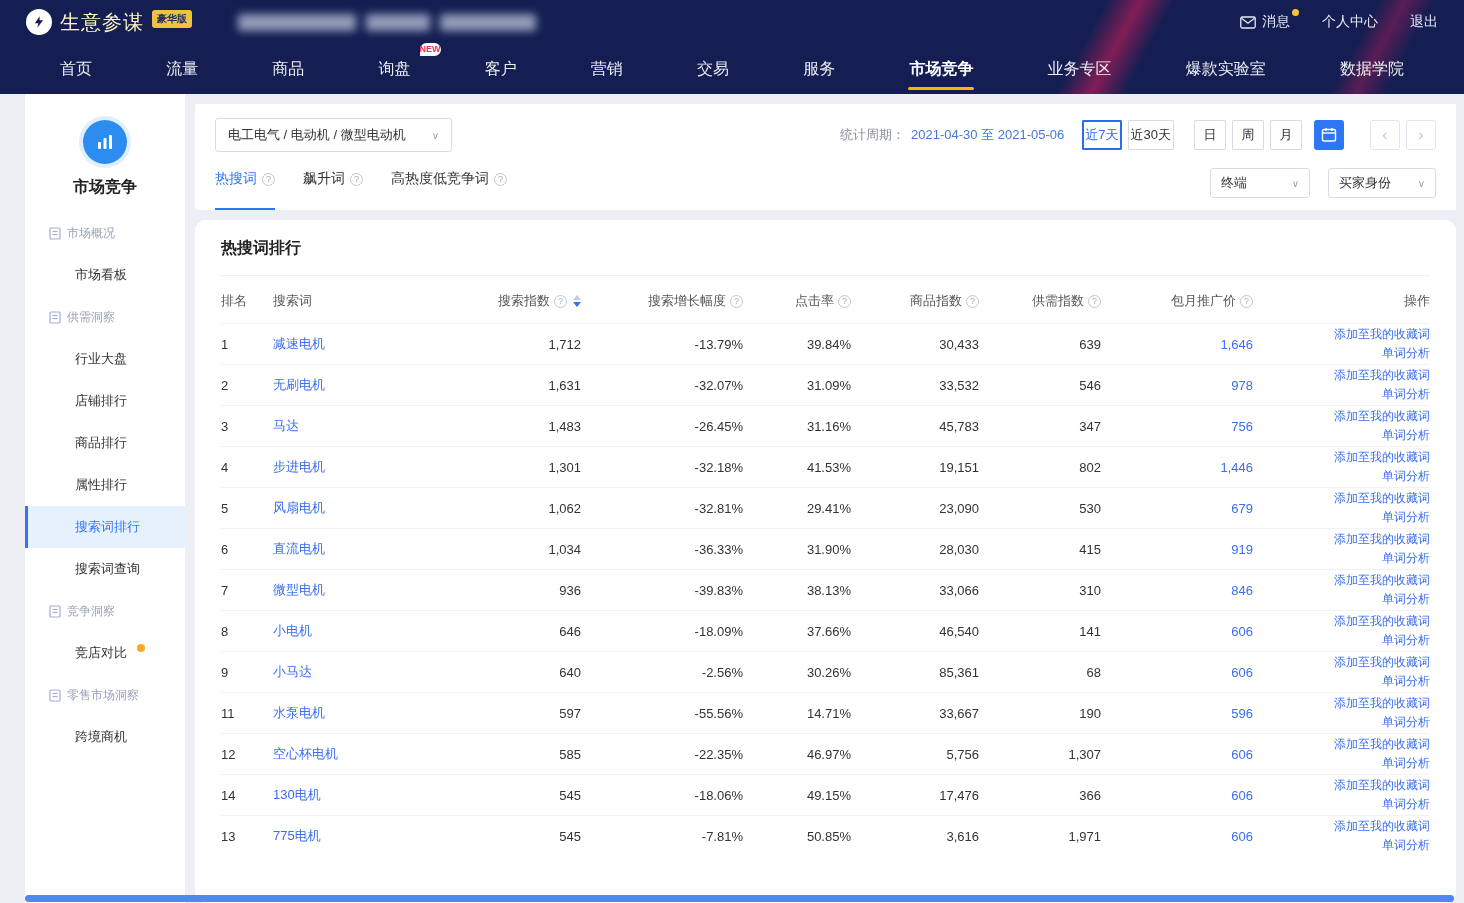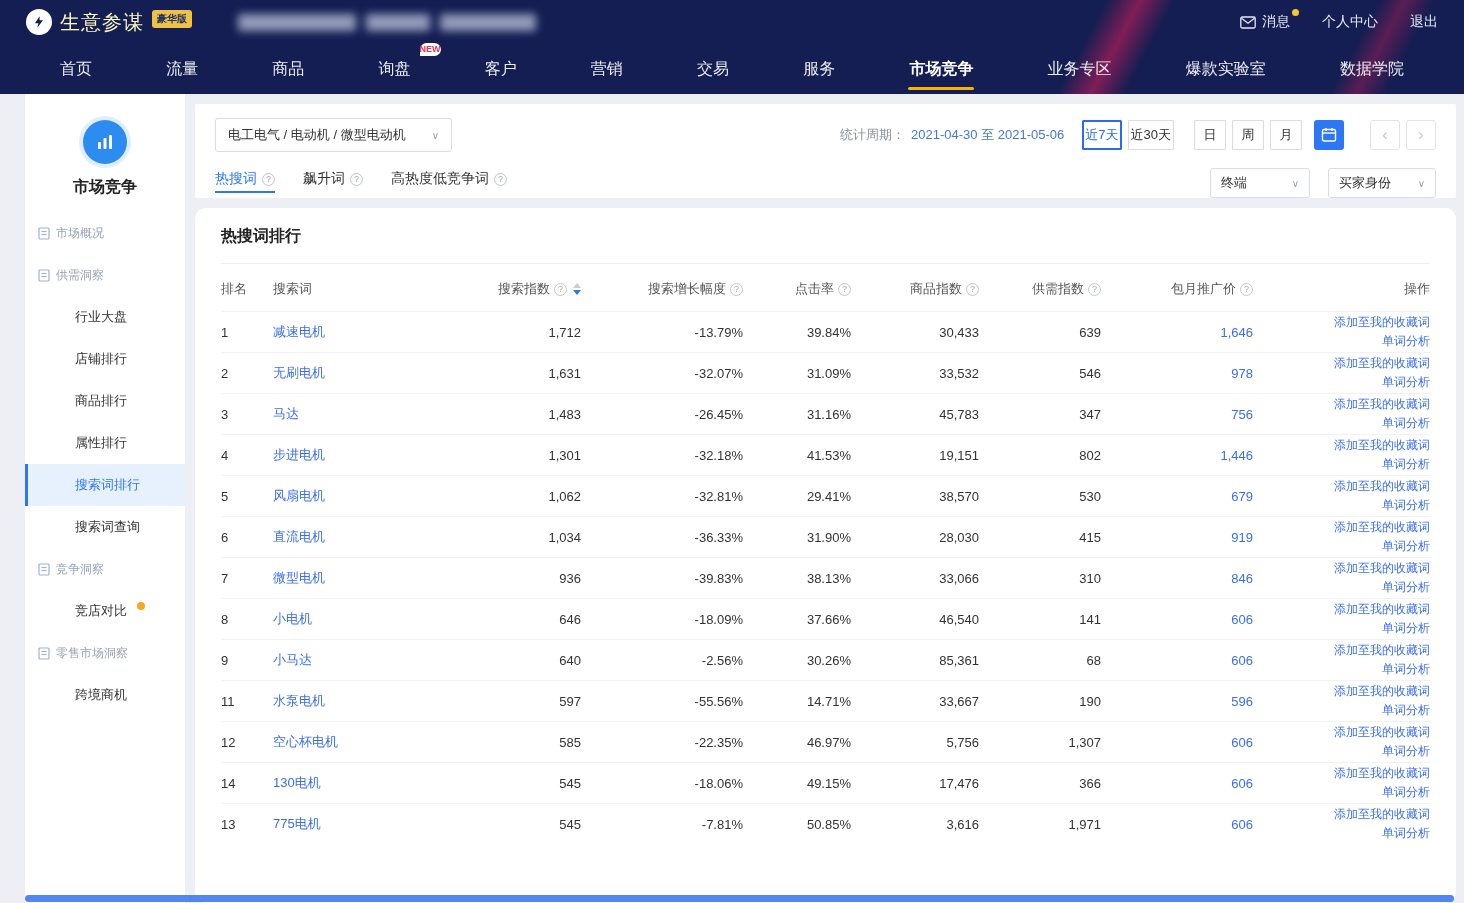--- a/index.html
+++ b/index.html
@@ -32,21 +32,21 @@
   .nav-badge{position:absolute;top:-1px;right:-30px;background:#fff;color:#e8315b;font-size:9px;font-weight:bold;padding:1px 0;border-radius:8px 8px 8px 1px;line-height:1.2}
 
   
   .layout{display:flex;height:809px;padding-left:25px}
 
   
   .sidebar{width:160px;background:#fff;flex-shrink:0}
   .side-head{padding-top:26px;text-align:center}
   .side-avatar{width:44px;height:44px;border-radius:50%;background:#2d8cf0;margin:0 auto;display:flex;align-items:center;justify-content:center;box-shadow:0 0 0 4px rgba(45,140,240,.15)}
   .side-title{font-size:16px;font-weight:bold;color:#222;margin:13px 0 14px}
-  .side-group{display:flex;align-items:center;height:42px;padding-left:13px;gap:6px;color:#99a2b8;font-size:12px;cursor:pointer}
+  .side-group{display:flex;align-items:center;height:42px;padding-left:24px;gap:6px;color:#99a2b8;font-size:12px;cursor:pointer}
   .doc-icon{display:flex;align-items:center}
   .side-item{display:flex;align-items:center;height:42px;padding-left:50px;font-size:13px;color:#333;cursor:pointer}
   .side-item.active{background:#e7f1fe;color:var(--primary-blue,#2d77f5);border-left:3px solid var(--primary-blue,#2d77f5);padding-left:47px}
   .orange-dot{width:8px;height:8px;border-radius:50%;background:#f7a823;margin-left:10px;margin-bottom:10px}
 
   
   .main{flex:1;margin:10px 8px 0 10px;display:flex;flex-direction:column;min-width:0}
   .filter-card{background:#fff;padding:14px 20px 0;border-radius:2px}
   .frow1{display:flex;align-items:center}
   .cat-select{display:flex;align-items:center;gap:26px;height:34px;padding:0 12px;border:1px solid #d8dce4;border-radius:3px;background:#fff;font-size:13px;color:#333;cursor:pointer}
@@ -56,21 +56,21 @@
   .period-value{color:#4478d9;font-size:13px;margin-right:12px}
   .range-group{display:flex;align-items:center;gap:6px}
   .range-btn{height:30px;min-width:32px;padding:0 2px;border:1px solid #d8dce4;background:#fff;border-radius:1px;font-size:13px;color:#333;cursor:pointer}
   .range-btn:nth-child(3){margin-left:14px}
   .range-btn.active{border:1px solid #2a6cf0;box-shadow:inset 0 0 0 1px #2a6cf0;color:#2a6cf0}
   .cal-btn{width:30px;height:30px;border:none;border-radius:3px;background:var(--primary-blue,#2d77f5);display:flex;align-items:center;justify-content:center;cursor:pointer;margin-left:6px}
   .arrow-btn{width:30px;height:30px;border:1px solid #e1e4ea;background:#fff;border-radius:3px;color:#c3c8d2;font-size:16px;cursor:pointer;line-height:1}
   .arrow-btn.prev{margin-left:20px}
   .frow2{display:flex;align-items:flex-start;margin-top:18px}
   .tabs{display:flex;gap:28px}
-  .tab{display:flex;align-items:center;gap:5px;padding-bottom:5px;font-size:14px;color:#333;cursor:pointer;position:relative}
+  .tab{display:flex;align-items:center;gap:5px;padding-bottom:22px;font-size:14px;color:#333;cursor:pointer;position:relative}
   .tab.active{color:var(--primary-blue,#2d77f5)}
   .tab.active::after{content:"";position:absolute;bottom:0;left:0;right:0;height:2px;background:var(--primary-blue,#2d77f5)}
   .help-icon{width:13px;height:13px;min-width:13px;border:1px solid #c0c6d1;border-radius:50%;color:#a6adba;font-size:9px;display:inline-flex;align-items:center;justify-content:center;line-height:1;cursor:pointer}
   .selects{margin-left:auto;display:flex;gap:18px;margin-top:-2px}
   .select-box{width:100px;height:30px;border:1px solid #d8dce4;border-radius:3px;display:flex;align-items:center;justify-content:space-between;padding:0 10px;font-size:13px;color:#333;cursor:pointer;background:#fff}
   .select-box.wide{width:108px}
 
   
   .table-card{background:#fff;margin-top:10px;flex:1;padding:0 26px;border-radius:11px;overflow:hidden}
   .table-title{font-size:16px;font-weight:bold;color:#222;padding:18px 0 16px;border-bottom:1px solid #eef0f4}
@@ -184,20 +184,23 @@
           <div class="side-group">
             <span class="doc-icon">
               <svg width="12" height="13" viewBox="0 0 12 13">
                 <rect x="1" y="1" width="10" height="11" rx="1" fill="none" stroke="#9fb0d4" stroke-width="1.2"></rect>
                 <line x1="3.5" y1="4.5" x2="8.5" y2="4.5" stroke="#9fb0d4" stroke-width="1.2"></line>
                 <line x1="3.5" y1="7.5" x2="8.5" y2="7.5" stroke="#9fb0d4" stroke-width="1.2"></line>
               </svg>
             </span>
             <span>市场概况</span>
           </div>
+          <div class="side-item">
+            <span>市场看板</span>
+          </div>
           <div class="side-group">
             <span class="doc-icon">
               <svg width="12" height="13" viewBox="0 0 12 13">
                 <rect x="1" y="1" width="10" height="11" rx="1" fill="none" stroke="#9fb0d4" stroke-width="1.2"></rect>
                 <line x1="3.5" y1="4.5" x2="8.5" y2="4.5" stroke="#9fb0d4" stroke-width="1.2"></line>
                 <line x1="3.5" y1="7.5" x2="8.5" y2="7.5" stroke="#9fb0d4" stroke-width="1.2"></line>
               </svg>
             </span>
             <span>供需洞察</span>
           </div>
@@ -417,21 +420,21 @@
                   <div class="action-link">添加至我的收藏词</div>
                   <div class="action-link">单词分析</div>
                 </td>
               </tr>
               <tr>
                 <td class="al-left">5</td>
                 <td class="al-left"><a class="cell-link">风扇电机</a></td>
                 <td class="al-right">1,062</td>
                 <td class="al-right">-32.81%</td>
                 <td class="al-right">29.41%</td>
-                <td class="al-right">38,570</td>
+                <td class="al-right">23,090</td>
                 <td class="al-right">530</td>
                 <td class="al-right"><a class="cell-link">679</a></td>
                 <td class="al-right actions-cell">
                   <div class="action-link">添加至我的收藏词</div>
                   <div class="action-link">单词分析</div>
                 </td>
               </tr>
               <tr>
                 <td class="al-left">6</td>
                 <td class="al-left"><a class="cell-link">直流电机</a></td>

